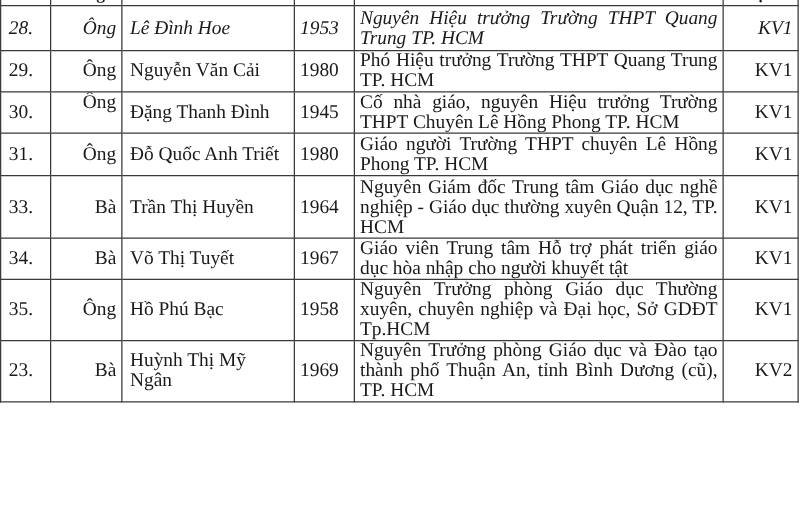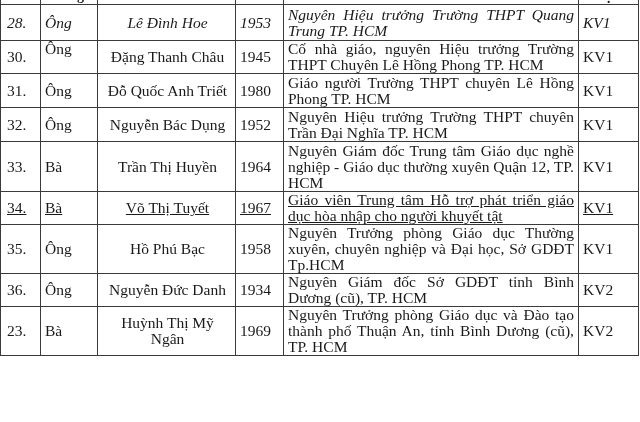--- a/index.html
+++ b/index.html
@@ -35,33 +35,33 @@
       vertical-align: middle;
       overflow: hidden;
     }
     col.c-stt { width: 40px; }
     col.c-title { width: 57px; }
     col.c-name { width: 138px; }
     col.c-year { width: 48px; }
     col.c-role { width: 295px; }
     col.c-area { width: 60px; }
     td.stt { text-align: left; padding-left: 6px; }
-    td.title { text-align: left; }
-    td.name { text-align: center; padding-left: 6px; }
+    td.title { text-align: right; }
+    td.name { text-align: left; padding-left: 6px; }
     td.year { }
     td.role { text-align: justify; padding-left: 4px; padding-right: 4px; }
-    td.area { text-align: left; }
+    td.area { text-align: right; }
     tr.header-row td { height: 33px; font-weight: bold; font-size: 14px; text-align: center; }
     tr.r28 td { height: 35px; font-style: italic; }
     tr.r29 td { height: 29px; }
     tr.r30 td { height: 32px; margin-top: 46px; }
     tr.r31 td { height: 33px; margin-top: 28px; }
     tr.r32 td { height: 33px; }
     tr.r33 td { height: 49px; font-family: Liberation Serif, serif; }
-    tr.r34 td { height: 32px; text-decoration: underline; }
+    tr.r34 td { height: 32px; }
     tr.r35 td { height: 33px; }
     tr.r36 td { height: 32px; }
     tr.r37 td { height: 32px; }
     tr.r38 td { height: 33px; }
     td.title.raised { vertical-align: top; padding-top: 0px; }
     td.name.spread { text-align: justify; text-align-last: left; }
   </style>
 </head>
 <body>
 
@@ -87,47 +87,47 @@
 
       <tr class="r28">
         <td class="stt">28.</td>
         <td class="title">Ông</td>
         <td class="name">Lê Đình Hoe</td>
         <td class="year">1953</td>
         <td class="role">Nguyên Hiệu trưởng Trường THPT Quang Trung TP. HCM</td>
         <td class="area">KV1</td>
       </tr>
 
+      <tr class="r29">
+        <td class="stt">29.</td>
+        <td class="title">Ông</td>
+        <td class="name">Nguyễn Văn Cải</td>
+        <td class="year">1980</td>
+        <td class="role">Phó Hiệu trưởng Trường THPT Quang Trung TP. HCM</td>
+        <td class="area">KV1</td>
+      </tr>
 
       <tr class="r30">
         <td class="stt">30.</td>
         <td class="title raised">Ông</td>
-        <td class="name">Đặng Thanh Châu</td>
+        <td class="name">Đặng Thanh Đình</td>
         <td class="year">1945</td>
         <td class="role">Cố nhà giáo, nguyên Hiệu trưởng Trường THPT Chuyên Lê Hồng Phong TP. HCM</td>
         <td class="area">KV1</td>
       </tr>
 
       <tr class="r31">
         <td class="stt">31.</td>
         <td class="title">Ông</td>
         <td class="name">Đỗ Quốc Anh Triết</td>
         <td class="year">1980</td>
         <td class="role">Giáo người Trường THPT chuyên Lê Hồng Phong TP. HCM</td>
         <td class="area">KV1</td>
       </tr>
 
-      <tr class="r32">
-        <td class="stt">32.</td>
-        <td class="title">Ông</td>
-        <td class="name">Nguyễn Bác Dụng</td>
-        <td class="year">1952</td>
-        <td class="role">Nguyên Hiệu trưởng Trường THPT chuyên Trần Đại Nghĩa TP. HCM</td>
-        <td class="area">KV1</td>
-      </tr>
 
       <tr class="r33">
         <td class="stt">33.</td>
         <td class="title">Bà</td>
         <td class="name">Trần Thị Huyền</td>
         <td class="year">1964</td>
         <td class="role">Nguyên Giám đốc Trung tâm Giáo dục nghề nghiệp - Giáo dục thường xuyên Quận 12, TP. HCM</td>
         <td class="area">KV1</td>
       </tr>
 
@@ -142,28 +142,20 @@
 
       <tr class="r35">
         <td class="stt">35.</td>
         <td class="title">Ông</td>
         <td class="name">Hồ Phú Bạc</td>
         <td class="year">1958</td>
         <td class="role">Nguyên Trưởng phòng Giáo dục Thường xuyên, chuyên nghiệp và Đại học, Sở GDĐT Tp.HCM</td>
         <td class="area">KV1</td>
       </tr>
 
-      <tr class="r36">
-        <td class="stt">36.</td>
-        <td class="title">Ông</td>
-        <td class="name">Nguyễn Đức Danh</td>
-        <td class="year">1934</td>
-        <td class="role">Nguyên Giám đốc Sở GDĐT tỉnh Bình Dương (cũ), TP. HCM</td>
-        <td class="area">KV2</td>
-      </tr>
 
       <tr class="r37">
         <td class="stt">23.</td>
         <td class="title">Bà</td>
         <td class="name">Huỳnh Thị Mỹ Ngân</td>
         <td class="year">1969</td>
         <td class="role">Nguyên Trưởng phòng Giáo dục và Đào tạo thành phố Thuận An, tỉnh Bình Dương (cũ), TP. HCM</td>
         <td class="area">KV2</td>
       </tr>
 

